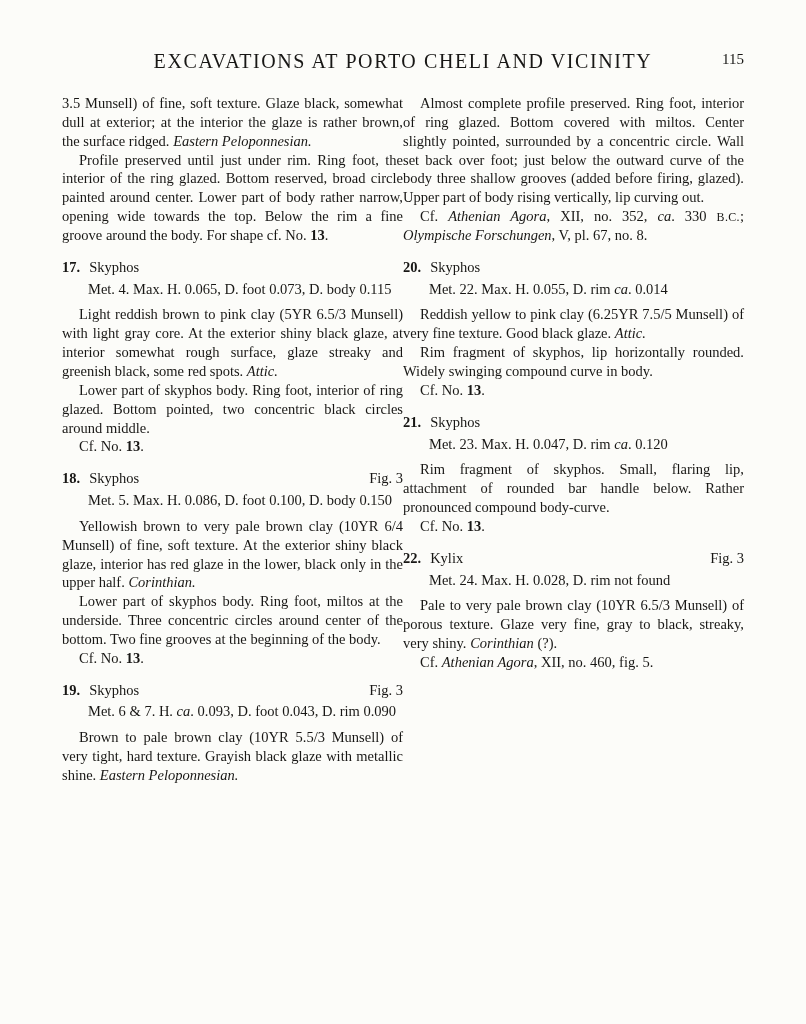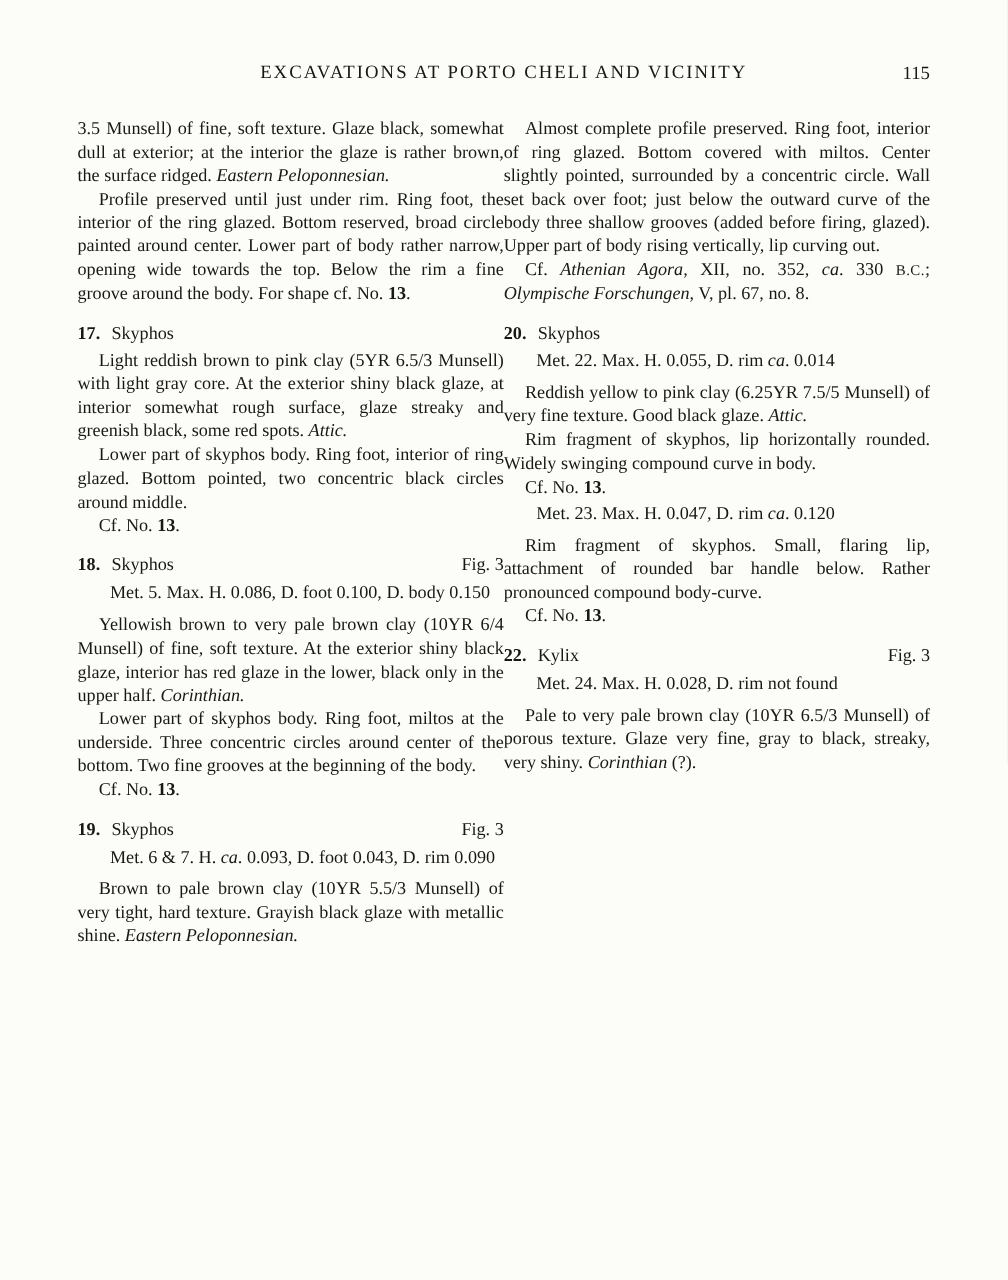--- a/index.html
+++ b/index.html
@@ -18,21 +18,21 @@
     padding: 50px 62px 0 62px;
     height: 100%;
   }
   .running-head {
     position: relative;
     height: 22px;
     margin-bottom: 22px;
   }
   .running-title {
     text-align: center;
-    font-size: 15px;
+    font-size: 20px;
     letter-spacing: 1.6px;
     white-space: nowrap;
   }
   .page-number {
     position: absolute;
     right: 0;
     top: 1px;
     font-size: 15px;
   }
   .columns {
@@ -82,20 +82,21 @@
     <div class="running-title">EXCAVATIONS AT PORTO CHELI AND VICINITY</div>
     <div class="page-number">115</div>
   </div>
   <div class="columns">
     <div class="column">
         <p class="para"><span>3.5 Munsell) of fine, soft texture. Glaze black, somewhat dull at exterior; at the interior the glaze is rather brown, the surface ridged. </span><span class="em">Eastern Peloponnesian.</span></p>
         <p class="para indent"><span>Profile preserved until just under rim. Ring foot, the interior of the ring glazed. Bottom reserved, broad circle painted around center. Lower part of body rather narrow, opening wide towards the top. Below the rim a fine groove around the body. For shape cf. No. </span><span class="b">13</span><span>.</span></p>
         <div class="entry">
           <span><span class="num">17.</span><span class="label">Skyphos</span></span>
         </div>
+        <div class="metrics"><span>Met. 4. Max. H. 0.065, D. foot 0.073, D. body 0.115</span></div>
         <p class="para indent"><span>Light reddish brown to pink clay (5YR 6.5/3 Munsell) with light gray core. At the exterior shiny black glaze, at interior somewhat rough surface, glaze streaky and greenish black, some red spots. </span><span class="em">Attic.</span></p>
         <p class="para indent"><span>Lower part of skyphos body. Ring foot, interior of ring glazed. Bottom pointed, two concentric black circles around middle.</span></p>
         <p class="para indent"><span>Cf. No. </span><span class="b">13</span><span>.</span></p>
         <div class="entry">
           <span><span class="num">18.</span><span class="label">Skyphos</span></span>
           <span class="fig">Fig. 3</span>
         </div>
         <div class="metrics"><span>Met. 5. Max. H. 0.086, D. foot 0.100, D. body 0.150</span></div>
         <p class="para indent"><span>Yellowish brown to very pale brown clay (10YR 6/4 Munsell) of fine, soft texture. At the exterior shiny black glaze, interior has red glaze in the lower, black only in the upper half. </span><span class="em">Corinthian.</span></p>
         <p class="para indent"><span>Lower part of skyphos body. Ring foot, miltos at the underside. Three concentric circles around center of the bottom. Two fine grooves at the beginning of the body.</span></p>
@@ -110,24 +111,28 @@
     <div class="column">
         <p class="para indent"><span>Almost complete profile preserved. Ring foot, interior of ring glazed. Bottom covered with miltos. Center slightly pointed, surrounded by a concentric circle. Wall set back over foot; just below the outward curve of the body three shallow grooves (added before firing, glazed). Upper part of body rising vertically, lip curving out.</span></p>
         <p class="para indent"><span>Cf. </span><span class="em">Athenian Agora</span><span>, XII, no. 352, </span><span class="em">ca</span><span>. 330 </span><span class="sc">B.C.</span><span>; </span><span class="em">Olympische Forschungen</span><span>, V, pl. 67, no. 8.</span></p>
         <div class="entry">
           <span><span class="num">20.</span><span class="label">Skyphos</span></span>
         </div>
         <div class="metrics"><span>Met. 22. Max. H. 0.055, D. rim </span><span class="em">ca</span><span>. 0.014</span></div>
         <p class="para indent"><span>Reddish yellow to pink clay (6.25YR 7.5/5 Munsell) of very fine texture. Good black glaze. </span><span class="em">Attic.</span></p>
         <p class="para indent"><span>Rim fragment of skyphos, lip horizontally rounded. Widely swinging compound curve in body.</span></p>
         <p class="para indent"><span>Cf. No. </span><span class="b">13</span><span>.</span></p>
+        <div class="entry">
+          <span><span class="num">21.</span><span class="label">Skyphos</span></span>
+        </div>
         <div class="metrics"><span>Met. 23. Max. H. 0.047, D. rim </span><span class="em">ca</span><span>. 0.120</span></div>
         <p class="para indent"><span>Rim fragment of skyphos. Small, flaring lip, attachment of rounded bar handle below. Rather pronounced compound body-curve.</span></p>
         <p class="para indent"><span>Cf. No. </span><span class="b">13</span><span>.</span></p>
         <div class="entry">
           <span><span class="num">22.</span><span class="label">Kylix</span></span>
           <span class="fig">Fig. 3</span>
         </div>
         <div class="metrics"><span>Met. 24. Max. H. 0.028, D. rim not found</span></div>
         <p class="para indent"><span>Pale to very pale brown clay (10YR 6.5/3 Munsell) of porous texture. Glaze very fine, gray to black, streaky, very shiny. </span><span class="em">Corinthian</span><span> (?).</span></p>
+        <p class="para indent"><span>Cf. </span><span class="em">Athenian Agora</span><span>, XII, no. 460, fig. 5.</span></p>
       </div>
   </div>
 </div>
 
 </body></html>

